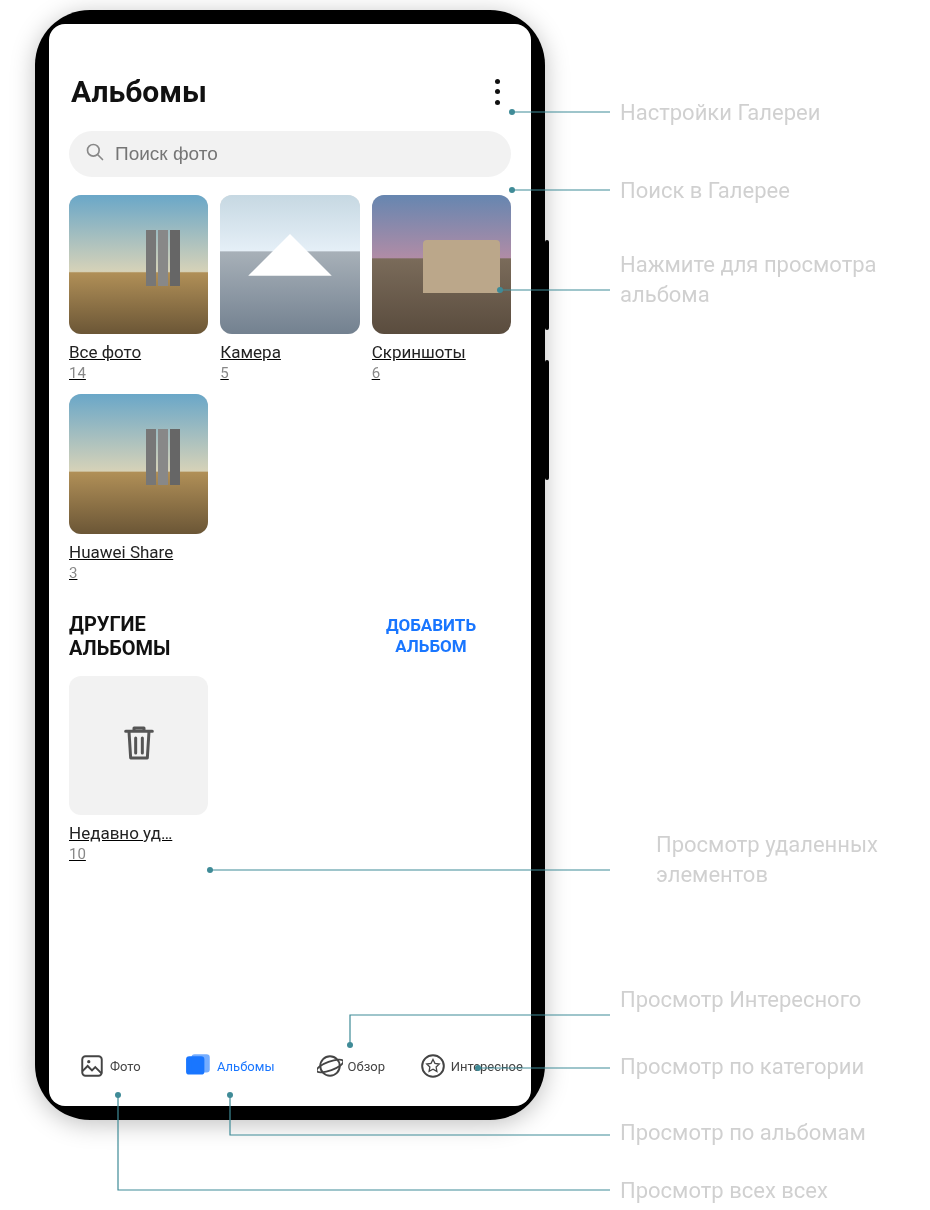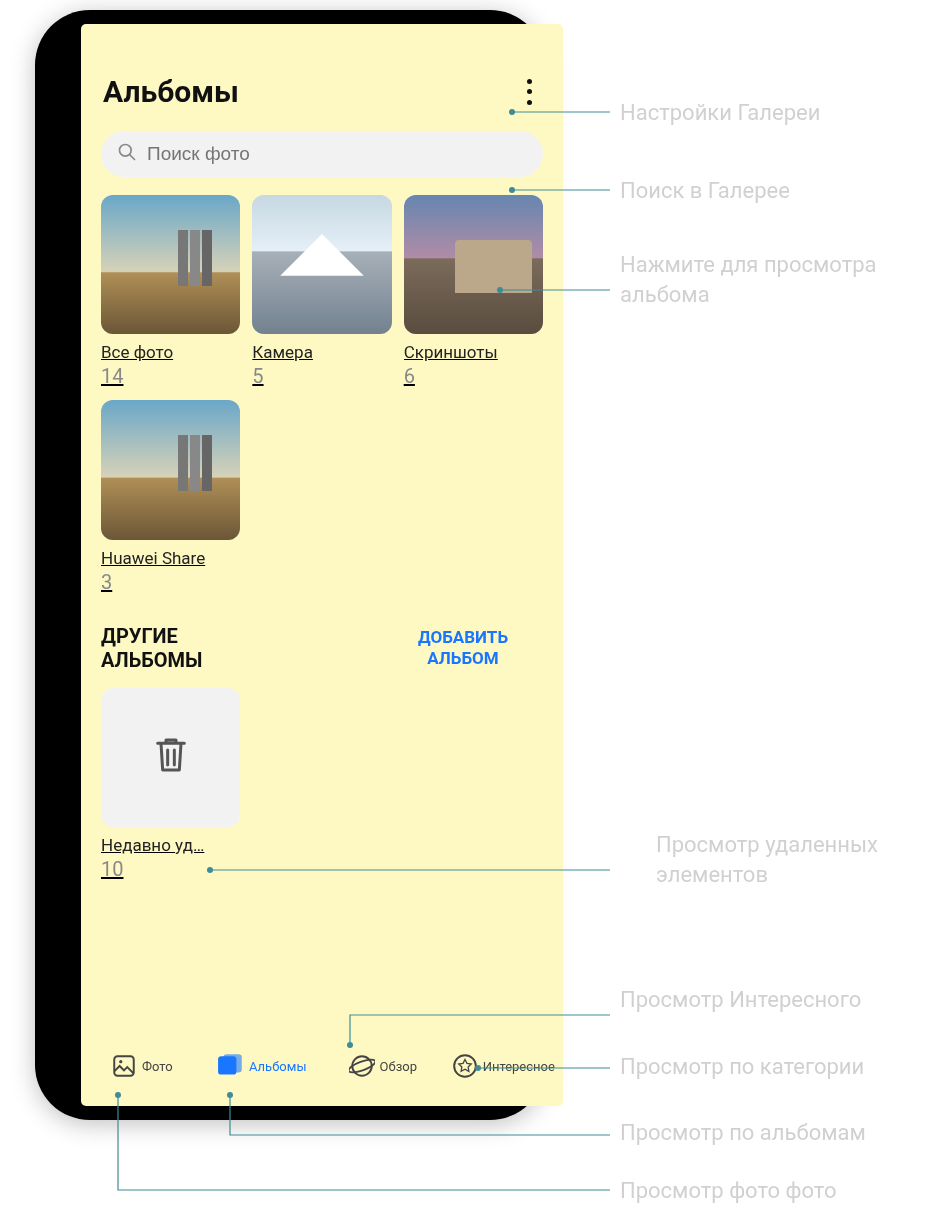--- a/index.html
+++ b/index.html
@@ -5,22 +5,22 @@
   * { box-sizing: border-box; margin: 0; padding: 0; }
   body { width: 930px; height: 1210px; background: #fff; font-family: -apple-system, "Segoe UI", Roboto, Arial, sans-serif; position: relative; overflow: hidden; }
 
   
   .phone {
     position: absolute; left: 35px; top: 10px; width: 510px; height: 1110px;
     background: #000; border-radius: 55px; box-shadow: 0 4px 25px rgba(0,0,0,.25);
     padding: 14px; 
   }
   .screen {
-    width: 100%; height: 100%; background: #fef9c3; border-radius: 5px;
-    overflow: hidden; position: relative; display: flex; flex-direction: column; margin-left: 32px;
+    width: 100%; height: 100%; background: #ffffff; border-radius: 16px;
+    overflow: hidden; position: relative; display: flex; flex-direction: column;
   }
   
   .btn-side { position: absolute; right: -4px; width: 4px; background: #000; border-radius: 2px; }
   .btn-side.a { top: 230px; height: 90px; }
   .btn-side.b { top: 350px; height: 120px; }
 
   
   .status { height: 50px; }
 
   
@@ -32,21 +32,21 @@
   
   .search { margin: 12px 20px 18px 20px; height: 46px; background: #f2f2f2; border-radius: 23px; display: flex; align-items: center; padding: 0 16px; gap: 10px; }
   .search input { border: none; background: transparent; outline: none; font-size: 19px; color: #888; flex: 1; }
   .search svg { flex: 0 0 auto; }
 
   
   .grid { padding: 0 20px; display: grid; grid-template-columns: repeat(3, 1fr); gap: 12px 12px; }
   .album { display: flex; flex-direction: column; cursor: pointer; text-decoration: underline; }
   .thumb { width: 100%; aspect-ratio: 1/1; border-radius: 12px; background: #ddd; overflow: hidden; position: relative; }
   .album-name { font-size: 17px; color: #222; margin-top: 8px; white-space: nowrap; overflow: hidden; text-overflow: ellipsis; }
-  .album-count { font-size: 20px; color: #888; margin-top: 2px; }
+  .album-count { font-size: 15px; color: #888; margin-top: 2px; }
 
   
   .sky { position:absolute; inset:0; background: linear-gradient(#6aa7c8 0%, #d6d2b8 55%, #b08f57 56%, #6b5636 100%); }
   .sky2 { position:absolute; inset:0; background: linear-gradient(#c6d8e2 0%, #e5eff7 40%, #a7b0b8 41%, #738190 100%); }
   .sky3 { position:absolute; inset:0; background: linear-gradient(#6686b0 0%, #b08ca6 45%, #7a6b5a 46%, #5a4c3e 100%); }
   .buildings { position:absolute; bottom:35%; right:10%; width:35%; height:40%; background: linear-gradient(90deg,#777 0 20%,transparent 0 25%,#888 0 45%,transparent 0 50%,#666 0 70%,transparent 0); }
   .mountain { position:absolute; bottom:42%; left:20%; width:60%; height:30%; background:#fff; clip-path: polygon(50% 0,100% 100%,0 100%); }
   .colosseum { position:absolute; bottom:30%; right:8%; width:55%; height:38%; background: #bba78a; border-radius: 4px 4px 0 0; }
 
   .trash-thumb { background: #f2f2f2; display:flex; align-items:center; justify-content:center; }
@@ -221,13 +221,13 @@
     <circle class="callout-dot" cx="118" cy="1095" r="3"></circle>
 </svg>
 
 <div class="callout" style="left:620px; top:98px">Настройки Галереи</div>
 <div class="callout" style="left:620px; top:176px">Поиск в Галерее</div>
 <div class="callout" style="left:620px; top:250px; max-width:280px">Нажмите для просмотра альбома</div>
 <div class="callout" style="left:656px; top:830px; max-width:280px">Просмотр удаленных элементов</div>
 <div class="callout" style="left:620px; top:985px; max-width:280px">Просмотр Интересного</div>
 <div class="callout" style="left:620px; top:1052px; max-width:300px">Просмотр по категории</div>
 <div class="callout" style="left:620px; top:1118px; max-width:300px">Просмотр по альбомам</div>
-<div class="callout" style="left:620px; top:1176px; max-width:320px">Просмотр фото фото</div>
+<div class="callout" style="left:620px; top:1176px; max-width:320px">Просмотр всех всех</div>
 
 </body></html>

